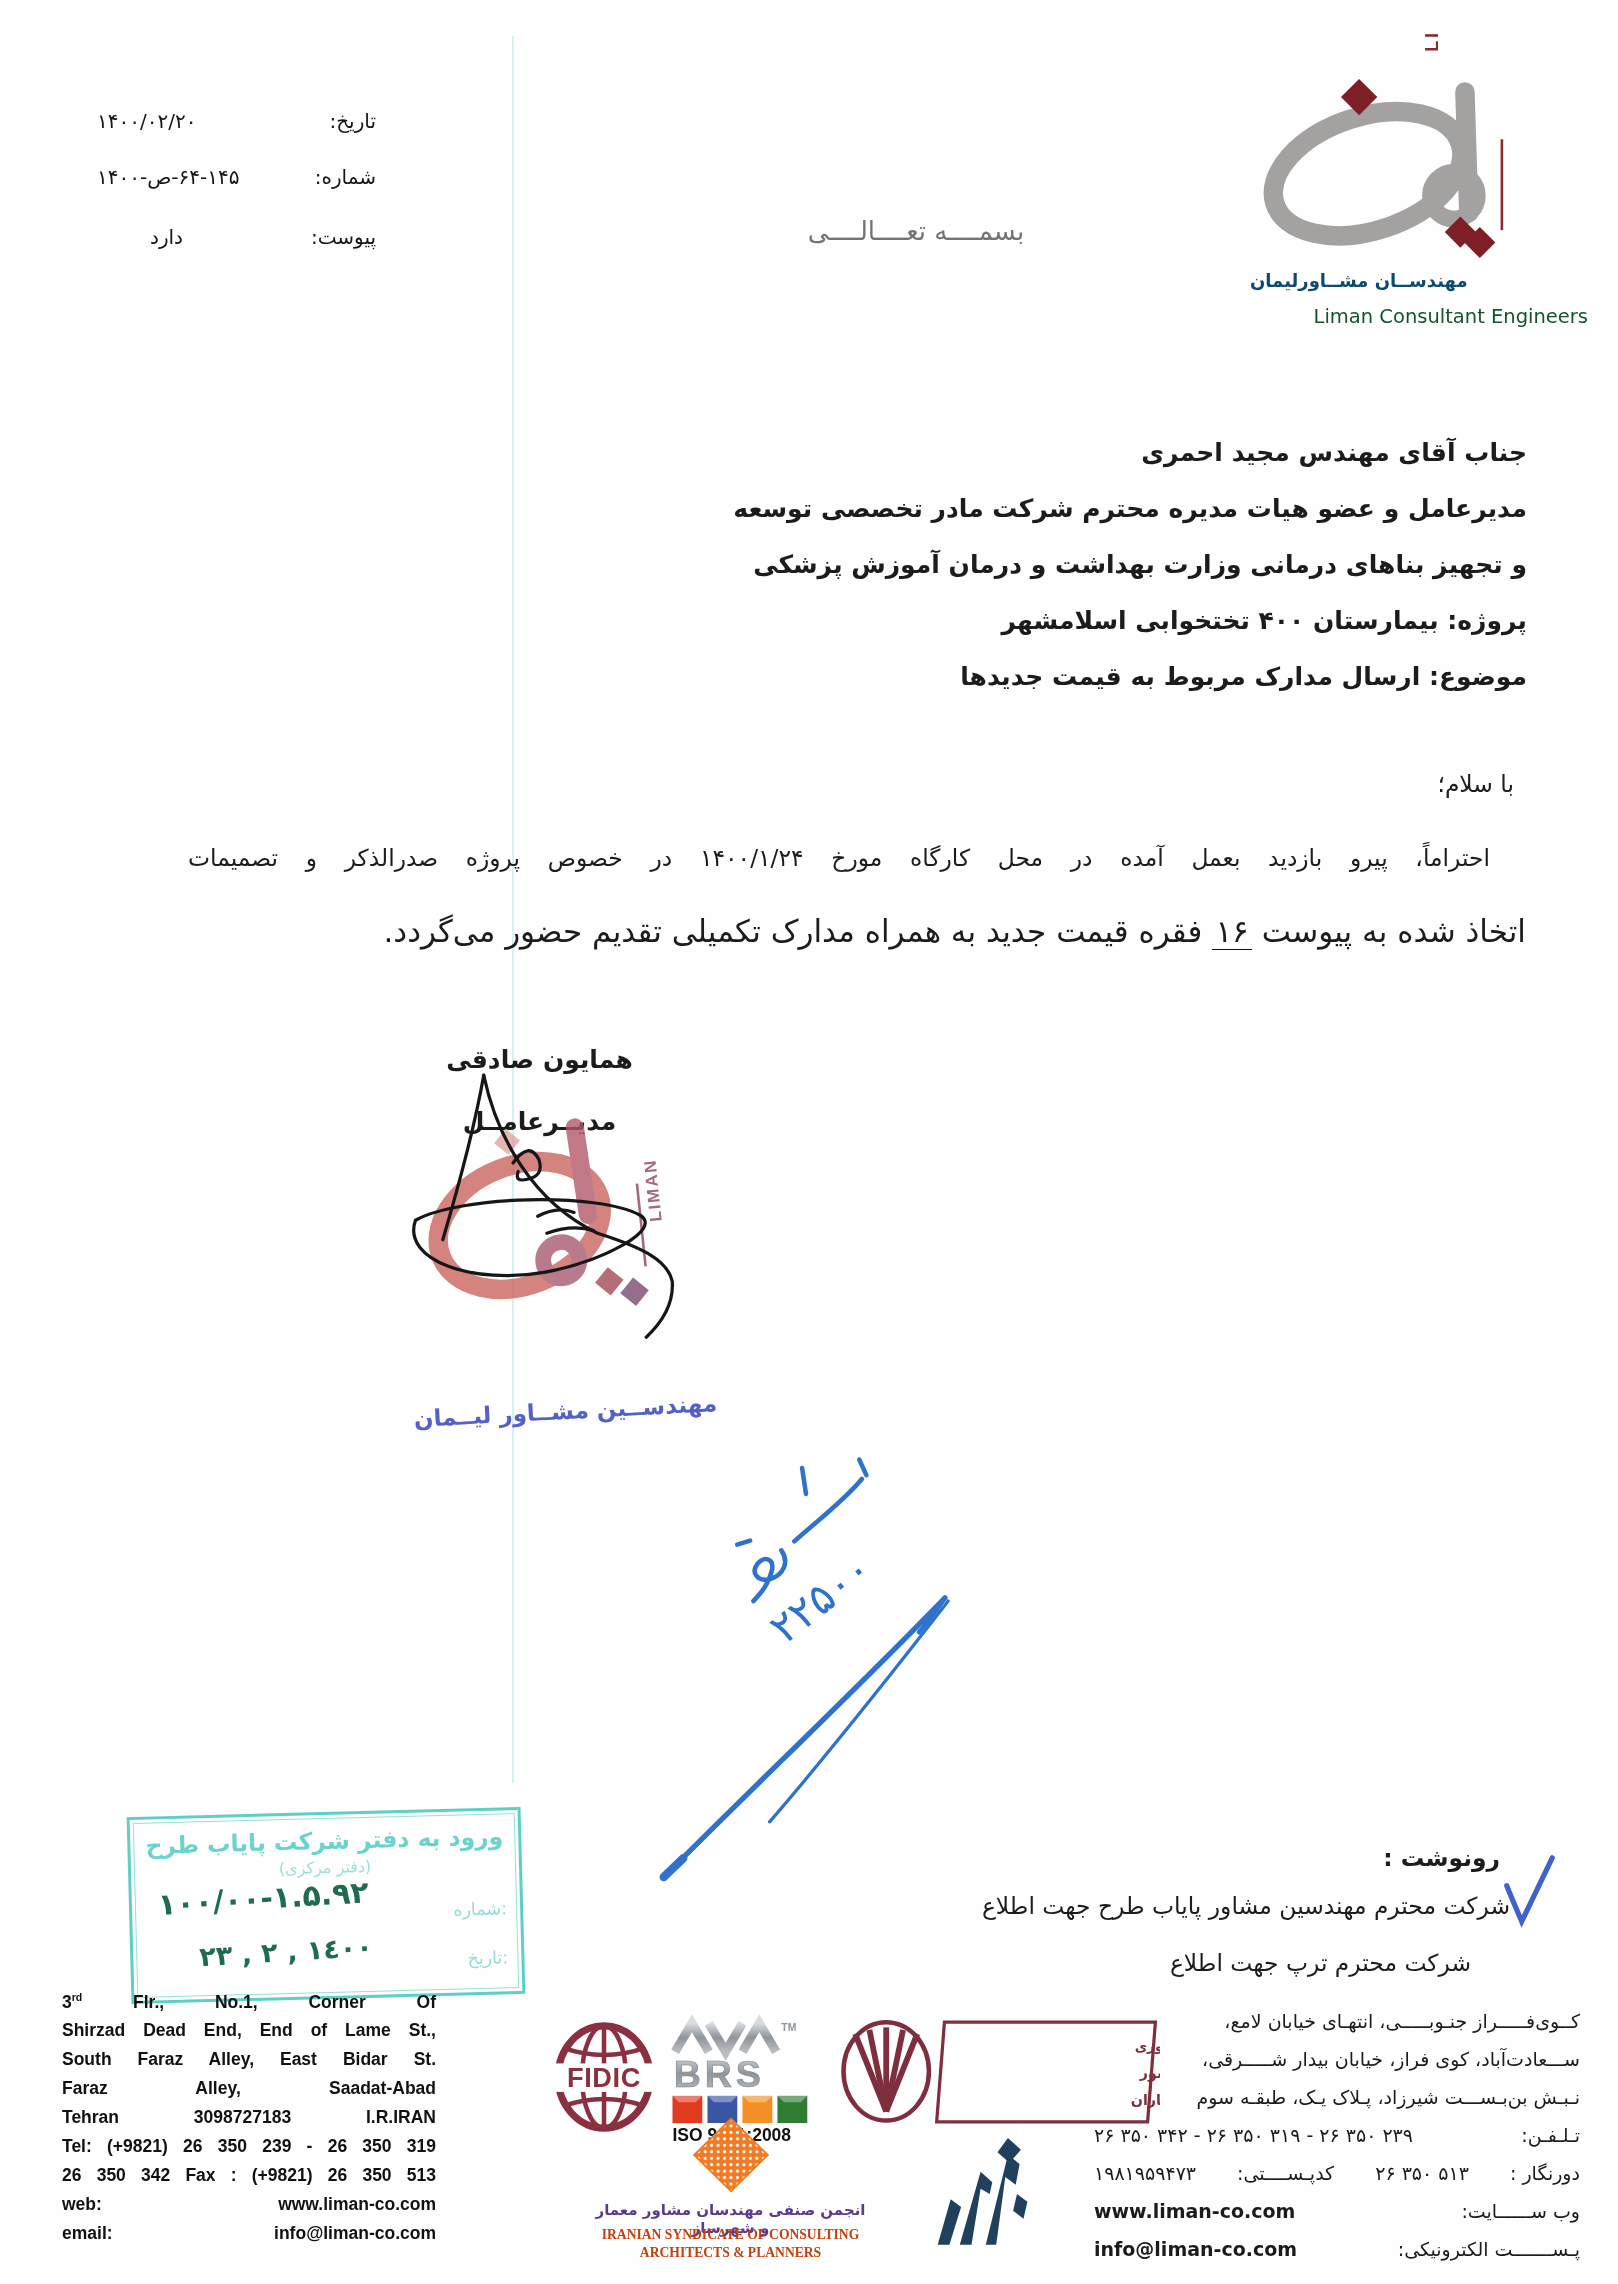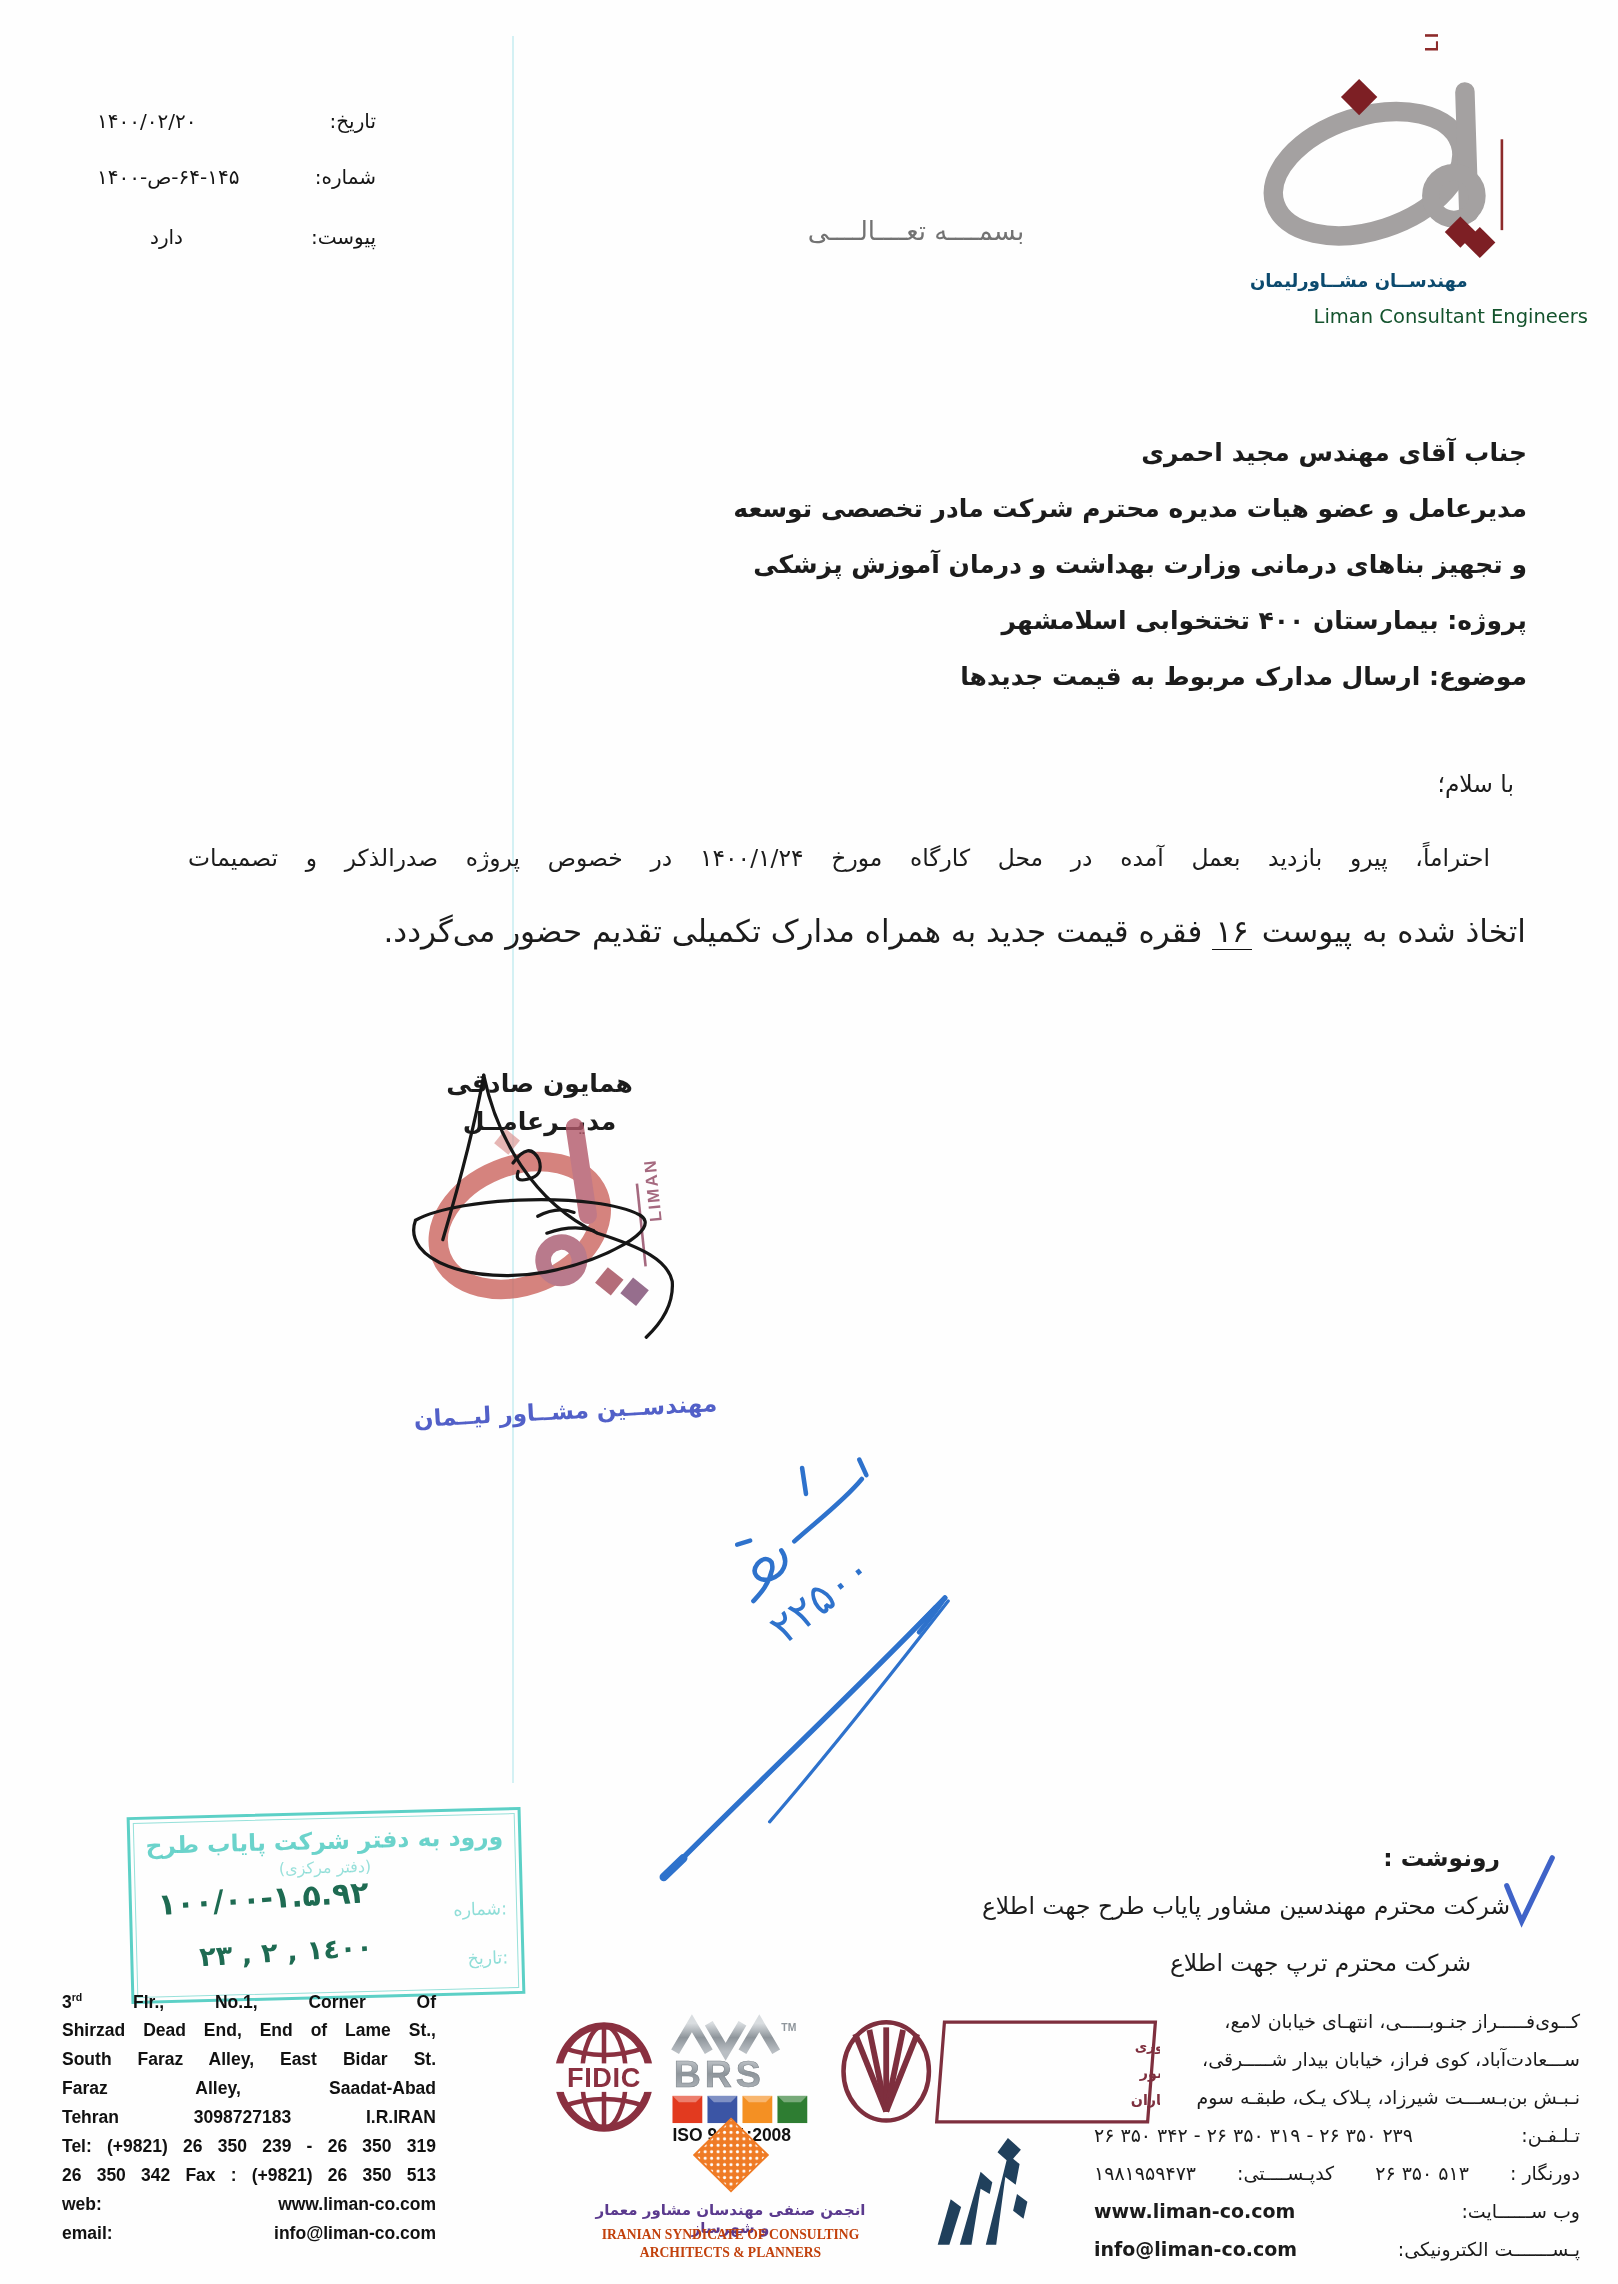--- a/index.html
+++ b/index.html
@@ -101,21 +101,21 @@
   </div>
 
   <div class="abs salutation rtl" dir="rtl" style="right:104px;top:770px;">با سلام؛</div>
 
   <div class="abs par1 rtl" dir="rtl" style="left:188px;top:844px;">احتراماً، پیرو بازدید بعمل آمده در محل کارگاه مورخ ۱۴۰۰/۱/۲۴ در خصوص پروژه صدرالذکر و تصمیمات</div>
 
   <div class="abs par2 rtl" dir="rtl" style="right:92px;top:913px;">
     <span>اتخاذ شده به پیوست </span><span class="u-num">۱۶</span><span> فقره قیمت جدید به همراه مدارک تکمیلی تقدیم حضور می‌گردد.</span>
   </div>
 
-  <div class="abs sig-name rtl" dir="rtl" style="left:403px;top:1045px;margin-top:24px;">همایون صادقی</div>
+  <div class="abs sig-name rtl" dir="rtl" style="left:403px;top:1045px;">همایون صادقی</div>
   <div class="abs sig-name rtl" dir="rtl" style="left:403px;top:1107px;">مدیــرعامــل</div>
 
   <svg class="abs" style="left:383px;top:1046px;" width="377" height="429" viewBox="0 0 580 660">
     <g opacity="0.8" transform="rotate(-6 240 290)">
       <ellipse cx="212" cy="273" rx="130" ry="92" fill="none" stroke="#cb655f" stroke-width="30" transform="rotate(-16 212 273)"></ellipse>
       <line x1="312" y1="132" x2="318" y2="268" stroke="#b3596a" stroke-width="28" stroke-linecap="round"></line>
       <circle cx="270" cy="333" r="28" fill="none" stroke="#a85a70" stroke-width="24"></circle>
       <polygon points="206,123 226,143 206,163 186,143" fill="#d98f8c" opacity="0.8"></polygon>
       <polygon points="340,351 362,373 340,395 318,373" fill="#a24a58"></polygon>
       <polygon points="377,371 399,393 377,415 355,393" fill="#7d4b72"></polygon>

